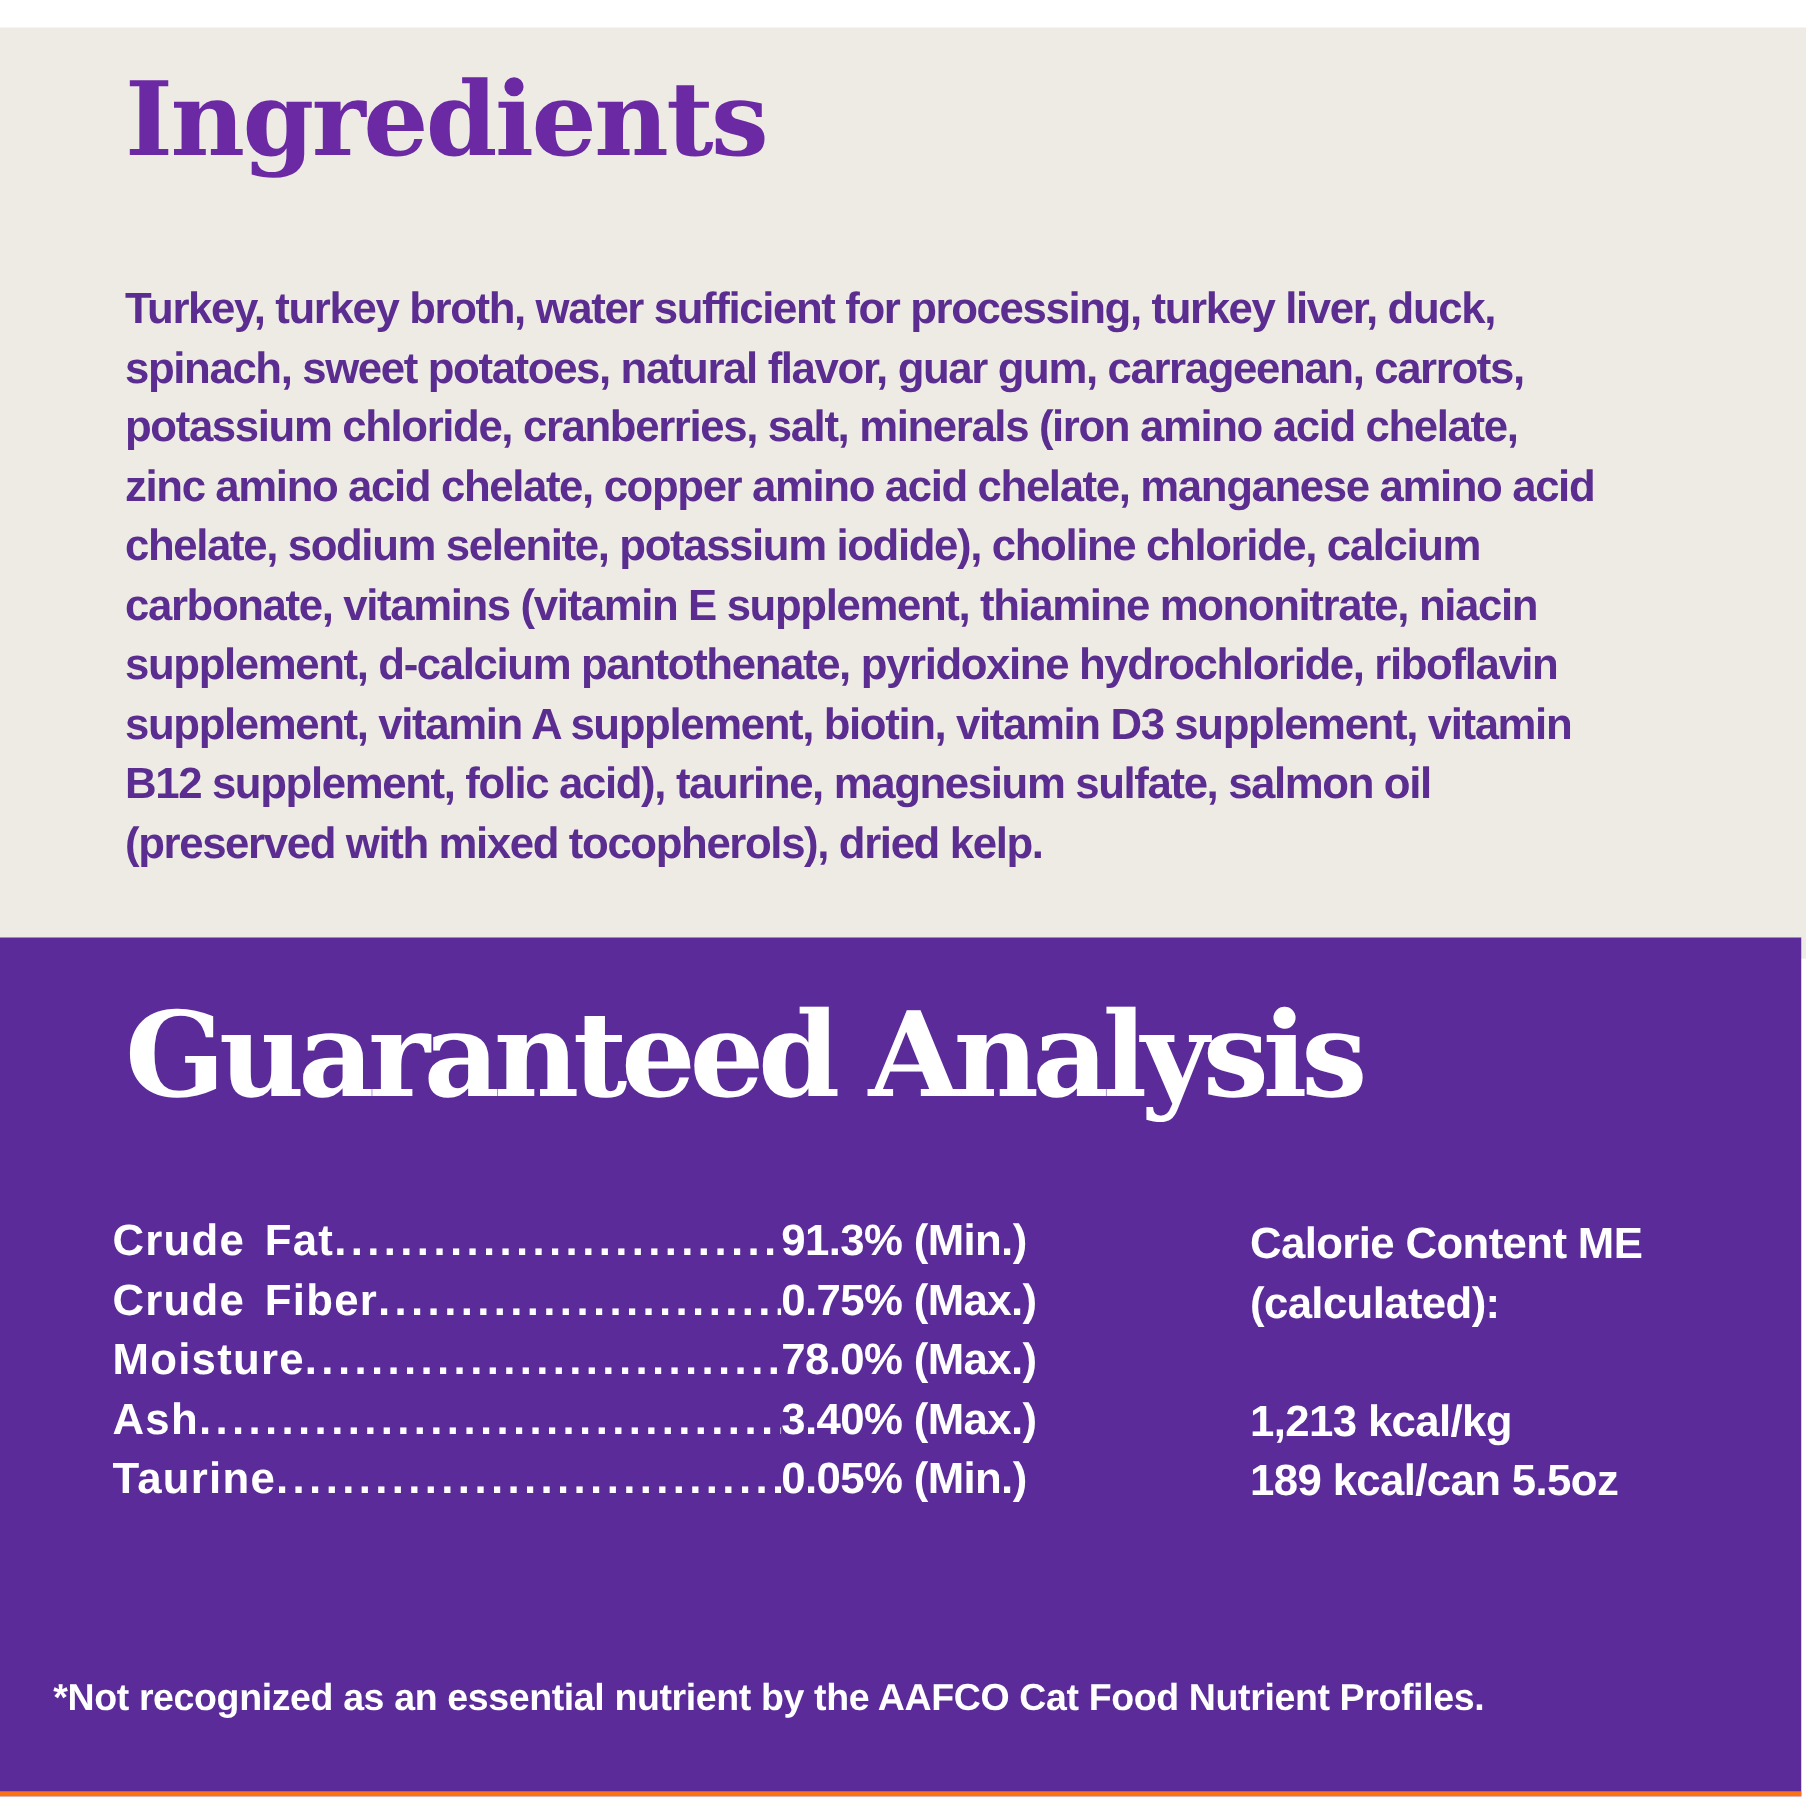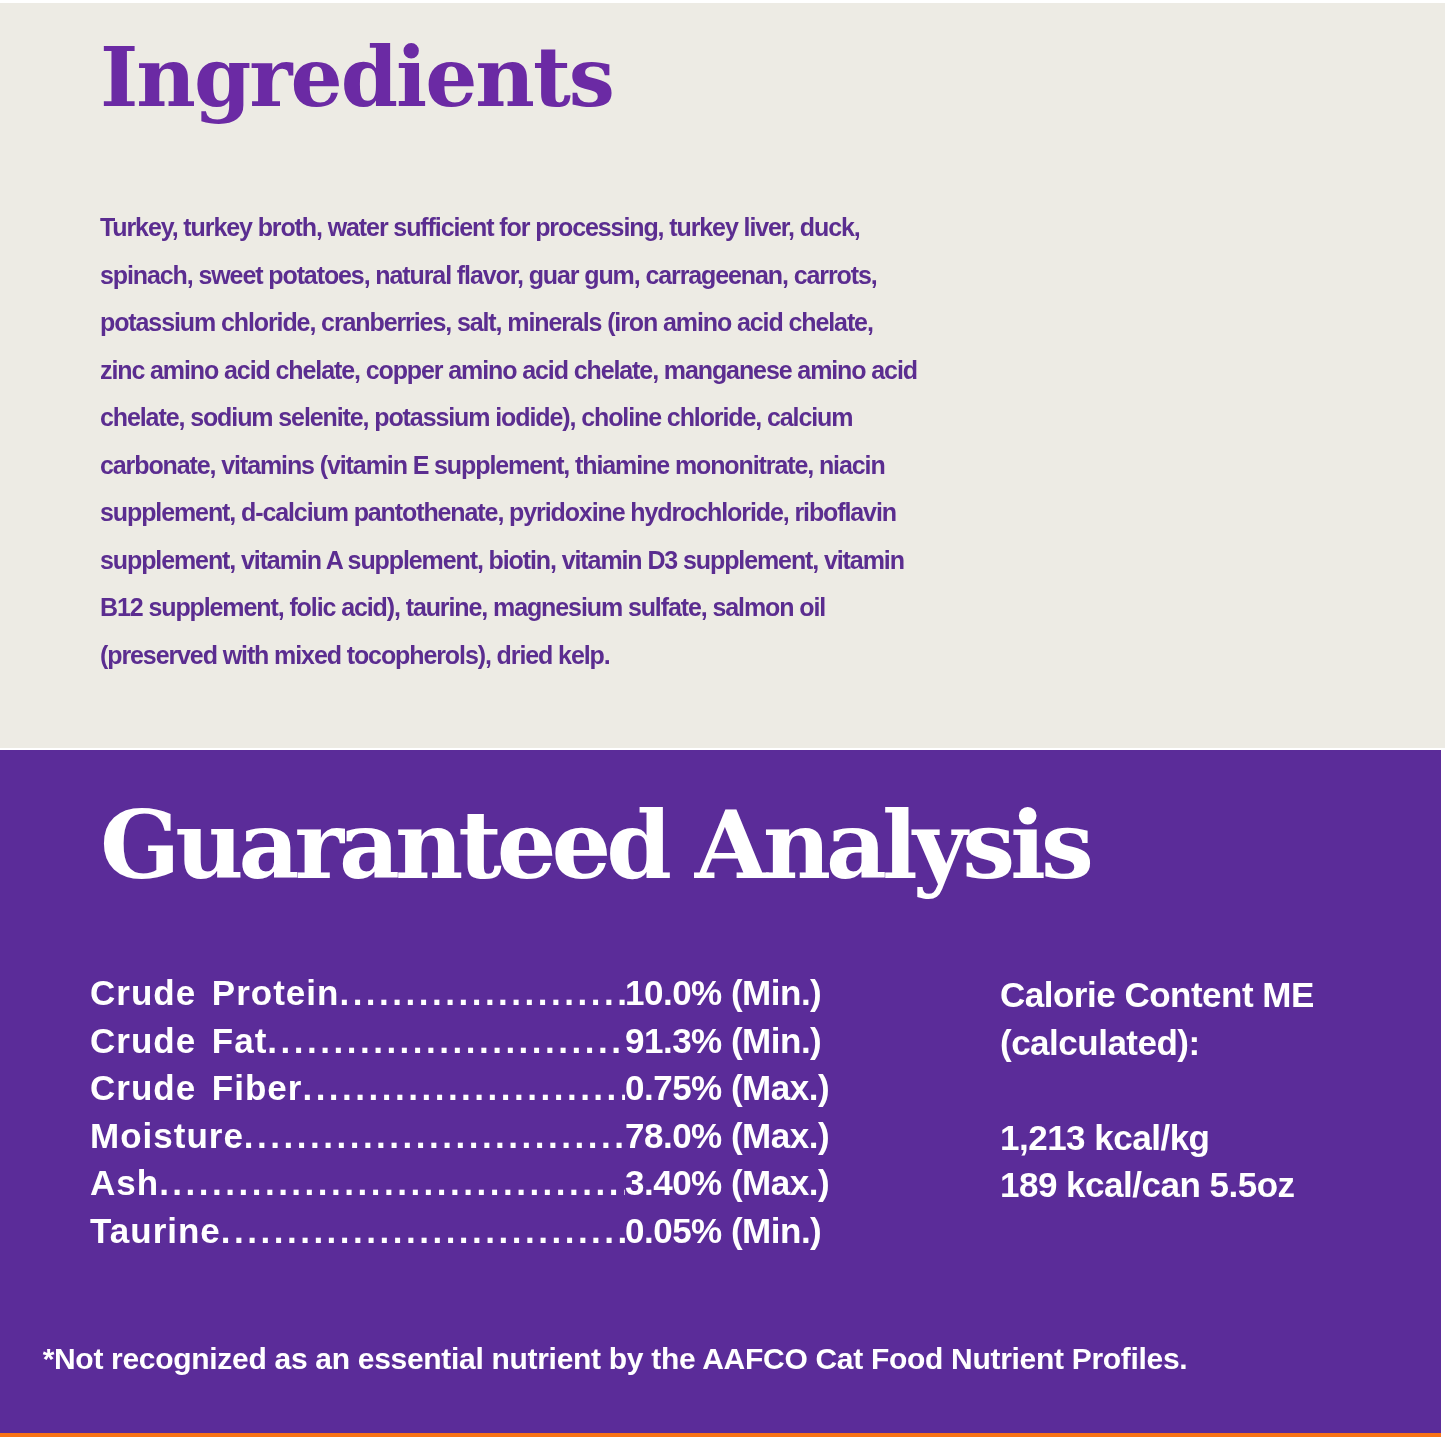--- a/index.html
+++ b/index.html
@@ -15,38 +15,38 @@
     position: relative;
     width: 1445px;
     height: 1445px;
     background: #ffffff;
     overflow: hidden;
     font-family: "Liberation Sans", sans-serif;
   }
   
   .cream-section {
     position: absolute;
-    left: 0; top: 3px;
+    left: 0; top: 22px;
     width: 1445px; height: 745px;
     background: var(--cream);
   }
   .ingredients-title {
     position: absolute;
     left: 100px; top: 26px;
     font-family: "DejaVu Serif", serif;
     font-weight: 700;
     font-size: 82px;
     letter-spacing: -2px;
     color: var(--heading-purple);
   }
   .ingredients-text {
     position: absolute;
     left: 100px; top: 201px;
     width: 1300px;
-    font-size: 25px;
+    font-size: 35px;
     font-weight: 700;
     letter-spacing: -1.1px;
     line-height: 47.5px;
     color: var(--body-purple);
   }
   .ingredients-text .ing-line { white-space: nowrap; }
   
   .purple-section {
     position: absolute;
     left: 0; top: 750px;
@@ -152,27 +152,20 @@
 
         <div class="ing-line">(preserved with mixed tocopherols), dried kelp.</div>
       </div>
   </section>
 
   <section class="purple-section">
     <h2 class="ga-title">Guaranteed Analysis</h2>
 
     <div class="ga-table">
 
-        <div class="ga-row">
-          <span class="ga-left">
-            <span class="ga-label">Crude Protein</span>
-            <span class="ga-leader"></span>
-          </span>
-          <span class="ga-value">10.0% (Min.)</span>
-        </div>
 
         <div class="ga-row">
           <span class="ga-left">
             <span class="ga-label">Crude Fat</span>
             <span class="ga-leader"></span>
           </span>
           <span class="ga-value">91.3% (Min.)</span>
         </div>
 
         <div class="ga-row">

